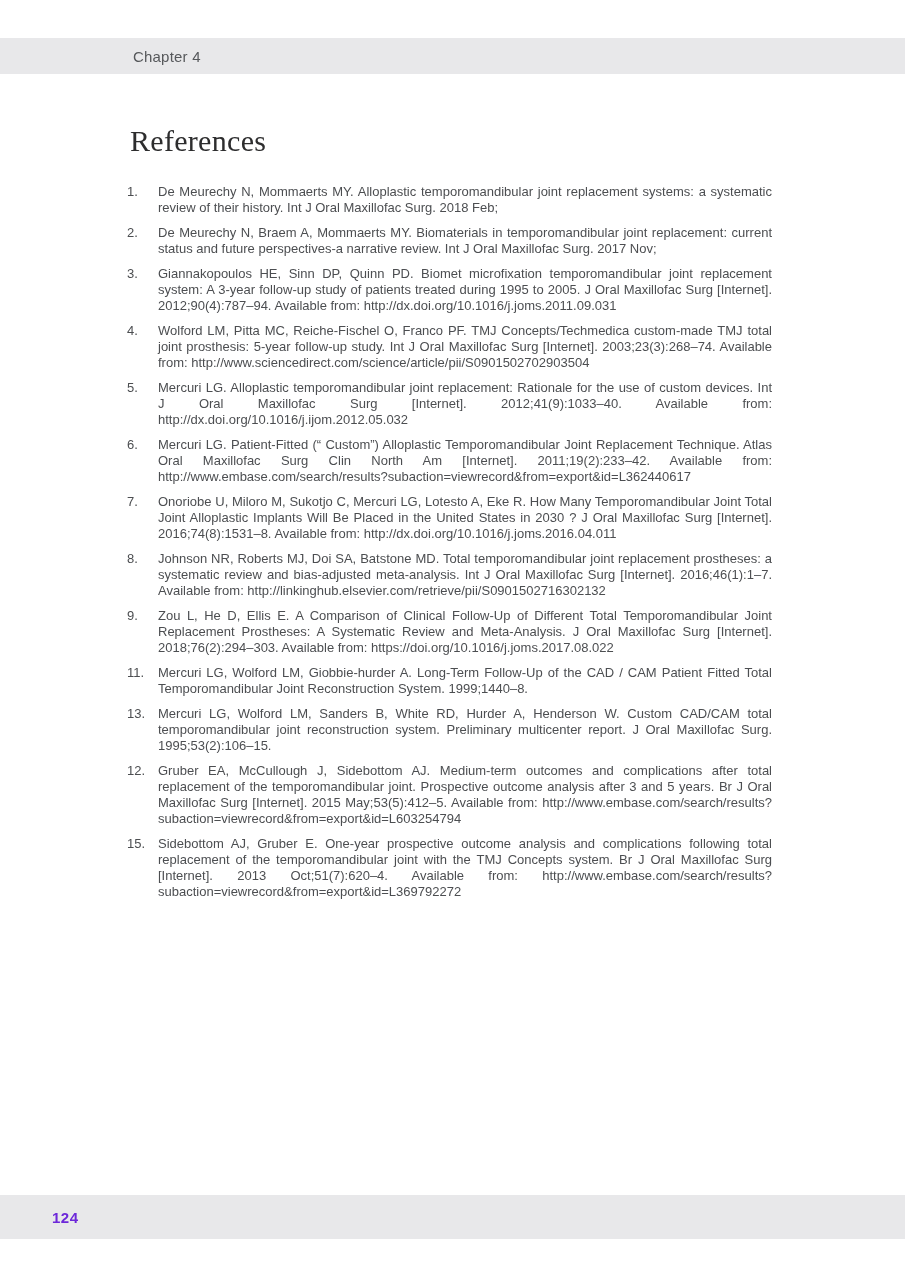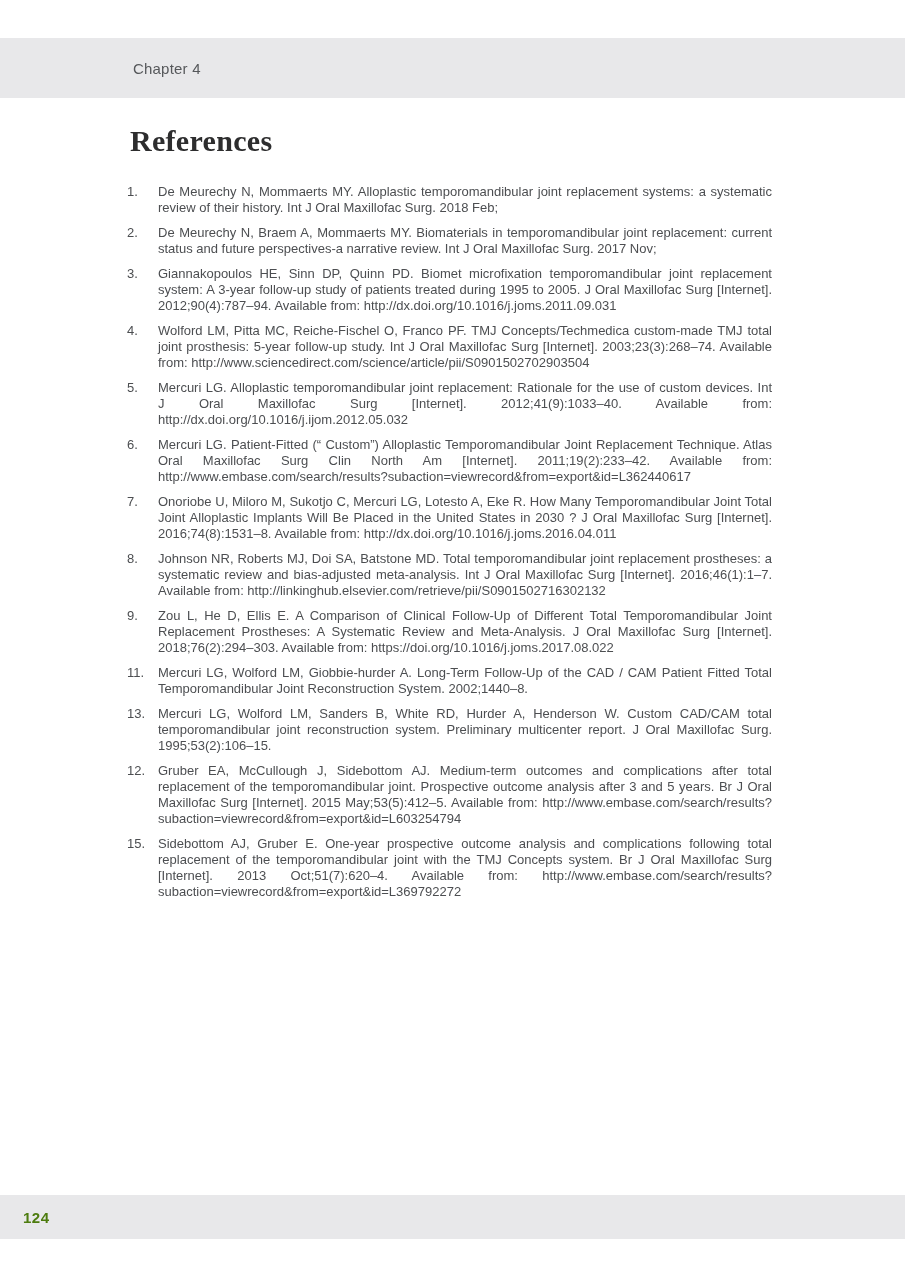--- a/index.html
+++ b/index.html
@@ -11,41 +11,41 @@
   }
   .page {
     position: relative;
     width: 905px; height: 1280px;
     background: #ffffff;
     overflow: hidden;
   }
   .header-band {
     position: absolute;
     top: 38px; left: 0;
-    width: 905px; height: 60px;
+    width: 905px; height: 36px;
     background: #e8e8ea;
     display: flex;
     align-items: center;
     text-align: right;
   }
   .chapter-label {
     margin-left: 133px;
     font-size: 15px;
     color: #56585b;
     letter-spacing: 0.2px;
   }
   .content {
     position: absolute;
     top: 122px; left: 127px;
     width: 645px;
   }
   .doc-title {
     margin: 0 0 0 3px;
     font-family: "Liberation Serif", "DejaVu Serif", serif;
-    font-weight: 700;
+    font-weight: 400;
     font-size: 30px;
     line-height: 38px;
     color: #2d2d2e;
     letter-spacing: 0.3px;
   }
   .ref-list {
     margin-top: 24px;
   }
   .ref-item {
     display: flex;
@@ -66,24 +66,24 @@
   }
   .footer-band {
     position: absolute;
     top: 1195px; left: 0;
     width: 905px; height: 44px;
     background: #e8e8ea;
     display: flex;
     align-items: center;
   }
   .page-number {
-    margin-left: 23px;
+    margin-left: 52px;
     font-size: 15px;
     font-weight: 700;
-    color: #4d7c0f;
+    color: #6d28d9;
     letter-spacing: 0.5px;
   }
 </style>
 </head>
 <body>
 
 <div class="page">
 
   <div class="header-band">
     <span class="chapter-label">Chapter 4</span>
@@ -135,21 +135,21 @@
         </div>
 
         <div class="ref-item">
           <span class="ref-num">9.</span>
           <span class="ref-text">Zou L, He D, Ellis E. A Comparison of Clinical Follow-Up of Different Total Temporomandibular Joint Replacement Prostheses: A Systematic Review and Meta-Analysis. J Oral Maxillofac Surg [Internet]. 2018;76(2):294–303. Available from: https://doi.org/10.1016/j.joms.2017.08.022</span>
         </div>
 
 
         <div class="ref-item">
           <span class="ref-num">11.</span>
-          <span class="ref-text">Mercuri LG, Wolford LM, Giobbie-hurder A. Long-Term Follow-Up of the CAD / CAM Patient Fitted Total Temporomandibular Joint Reconstruction System. 2002;1440–8.</span>
+          <span class="ref-text">Mercuri LG, Wolford LM, Giobbie-hurder A. Long-Term Follow-Up of the CAD / CAM Patient Fitted Total Temporomandibular Joint Reconstruction System. 1999;1440–8.</span>
         </div>
 
 
         <div class="ref-item">
           <span class="ref-num">13.</span>
           <span class="ref-text">Mercuri LG, Wolford LM, Sanders B, White RD, Hurder A, Henderson W. Custom CAD/CAM total temporomandibular joint reconstruction system. Preliminary multicenter report. J Oral Maxillofac Surg. 1995;53(2):106–15.</span>
         </div>
 
         <div class="ref-item">
           <span class="ref-num">12.</span>

